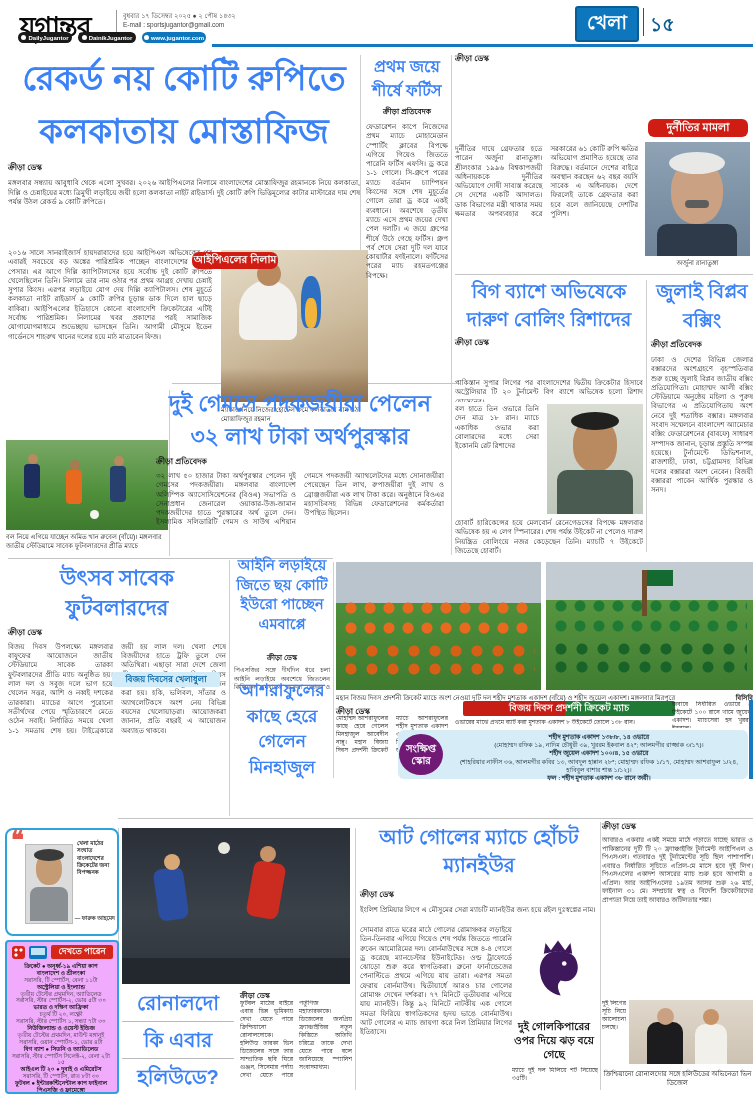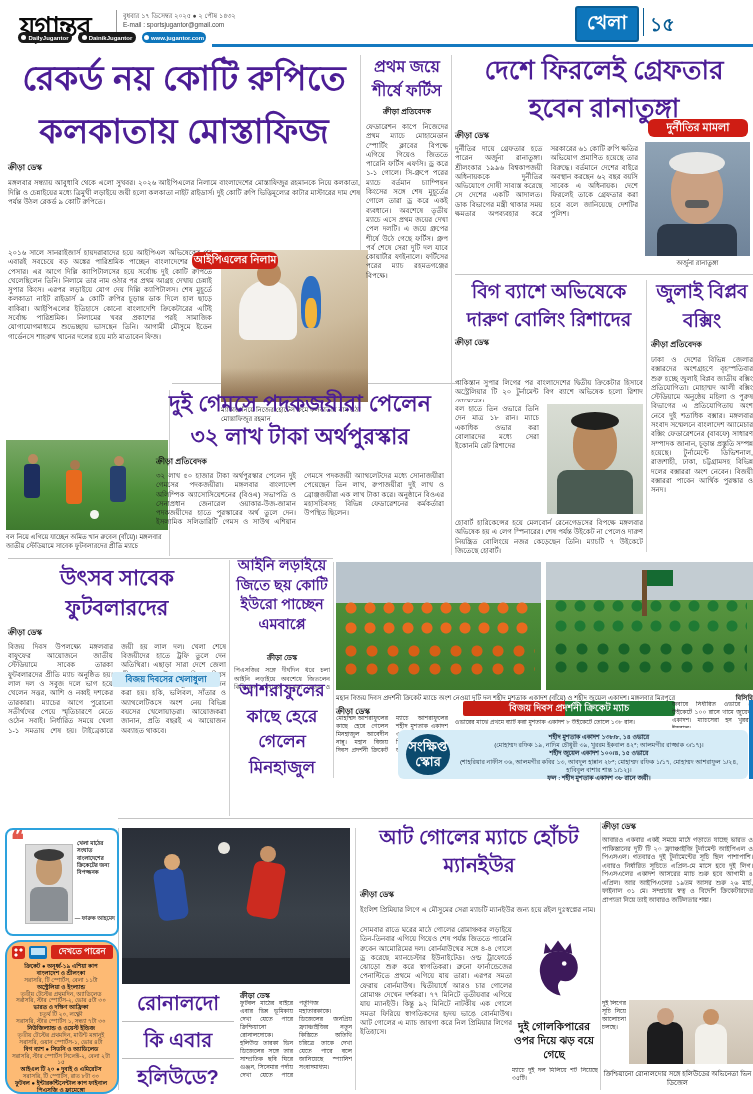--- a/index.html
+++ b/index.html
@@ -1,19 +1,19 @@
 <!DOCTYPE html>
 <html><head>
 <meta charset="utf-8">
 <style>
   html,body{margin:0;padding:0;background:#e8e8e8;}
   .page{position:relative;width:753px;height:1094px;background:#ffffff;overflow:hidden;
         font-family:"Liberation Sans",sans-serif;color:#1a1a1a;padding-left:34px;}
   .abs{position:absolute;}
-  .headline{font-weight:800;color:#4c1d95;text-align:center;line-height:1.45;margin:0;}
+  .headline{font-weight:800;color:#3b82f6;text-align:center;line-height:1.45;margin:0;}
   .byline{font-weight:700;font-size:8px;color:#111;}
   .byline.center{text-align:center;}
   .body{font-size:7px;line-height:1.33;text-align:justify;color:#222;overflow:hidden;}
   .cols2{column-count:2;column-gap:8px;}
   .caption{font-size:6.6px;line-height:1.3;color:#111;}
   .vline{position:absolute;width:1px;background:#cfcfcf;}
   .hline{position:absolute;height:1px;background:#c4c4c4;}
   .badge-red{background:#cf1d14;color:#fff;font-weight:700;text-align:center;border-radius:3px;
              display:flex;align-items:center;justify-content:center;}
   .photo{position:absolute;overflow:hidden;}
@@ -93,21 +93,20 @@
   </div>
   <div class="caption abs" style="left:6px;top:533px;width:162px;">বল নিয়ে এগিয়ে যাচ্ছেন অমিত খান রুবেল (বাঁয়ে)। মঙ্গলবার জাতীয় স্টেডিয়ামে সাবেক ফুটবলারদের প্রীতি ম্যাচে</div>
 
   <section class="abs" style="left:366px;top:55px;width:82px;height:330px;">
     <h2 class="headline" style="font-size:16px;line-height:1.5;margin-bottom:3px;">প্রথম জয়ে শীর্ষে ফর্টিস</h2>
     <div class="byline center" style="font-size:7.5px;">ক্রীড়া প্রতিবেদক</div>
     <div class="body" style="margin-top:4px;height:238px;">ফেডারেশন কাপে নিজেদের প্রথম ম্যাচে মোহামেডান স্পোর্টিং ক্লাবের বিপক্ষে এগিয়ে গিয়েও জিততে পারেনি ফর্টিস এফসি। ড্র করে ১-১ গোলে। সি-গ্রুপে পরের ম্যাচে বর্তমান চ্যাম্পিয়ন কিংসের সঙ্গে শেষ মুহূর্তের গোলে তারা ড্র করে একই ব্যবধানে। অবশেষে তৃতীয় ম্যাচে এসে প্রথম জয়ের দেখা পেল দলটি। এ জয়ে গ্রুপের শীর্ষে উঠে গেছে ফর্টিস। গ্রুপ পর্ব শেষে সেরা দুটি দল যাবে কোয়ার্টার ফাইনালে। ফর্টিসের পরের ম্যাচ রহমতগঞ্জের বিপক্ষে।</div>
   </section>
 
   <section class="abs" style="left:455px;top:52px;width:298px;height:220px;">
-    <h1 class="headline" style="font-size:26px;line-height:1.45;margin-bottom:2px;">দেশে ফিরলেই গ্রেফতার হবেন রানাতুঙ্গা</h1>
     <div class="byline">ক্রীড়া ডেস্ক</div>
     <div class="body cols2" style="position:absolute;left:0;top:92px;width:183px;height:128px;">দুর্নীতির দায়ে গ্রেফতার হতে পারেন অর্জুনা রানাতুঙ্গা। শ্রীলংকার ১৯৯৬ বিশ্বকাপজয়ী অধিনায়ককে দুর্নীতির অভিযোগে দোষী সাব্যস্ত করেছে সে দেশের একটি আদালত। ডাক বিভাগের মন্ত্রী থাকার সময় ক্ষমতার অপব্যবহার করে সরকারের ৬১ কোটি রুপি ক্ষতির অভিযোগ প্রমাণিত হয়েছে তার বিরুদ্ধে। বর্তমানে দেশের বাইরে অবস্থান করছেন ৬২ বছর বয়সি সাবেক এ অধিনায়ক। দেশে ফিরলেই তাকে গ্রেফতার করা হবে বলে জানিয়েছে দেশটির পুলিশ।</div>
   </section>
   <div class="badge-red" style="position:absolute;left:648px;top:119px;width:100px;height:18px;font-size:11px;border-radius:6px;">দুর্নীতির মামলা</div>
   <div class="photo" style="left:645px;top:142px;width:105px;height:114px;background:linear-gradient(180deg,#8fa3b5 0%,#6f8399 100%);">
     <div class="abs" style="left:26px;top:18px;width:52px;height:64px;border-radius:46%;background:#caa183;"></div>
     <div class="abs" style="left:24px;top:10px;width:56px;height:22px;border-radius:50%;background:#e8e8e6;"></div>
     <div class="abs" style="left:40px;top:58px;width:24px;height:8px;border-radius:4px;background:#5d5d5d;"></div>
     <div class="abs" style="left:12px;top:82px;width:80px;height:32px;border-radius:10px 10px 0 0;background:#2e3a4a;"></div>
   </div>
@@ -169,22 +168,22 @@
 
   <div class="byline abs" style="left:336px;top:705px;">ক্রীড়া ডেস্ক</div>
   <div class="body cols2 abs" style="left:336px;top:715px;width:112px;height:62px;font-size:6px;">মোহাম্মদ আশরাফুলের কাছে হেরে গেলেন মিনহাজুল আবেদীন নান্নু। মহান বিজয় দিবস প্রদর্শনী ক্রিকেট ম্যাচে আশরাফুলের শহীদ মুশতাক একাদশ ৩৮ রানে হারিয়েছে মিনহাজুলের শহীদ জুয়েল একাদশকে।</div>
   <div class="abs" style="left:455px;top:701px;width:212px;height:15px;border-radius:2px;
        background:linear-gradient(90deg,#c61d14 0%,#c61d14 48%,#1e7a34 48%,#1e7a34 100%);
        display:flex;align-items:center;justify-content:center;color:#fff;font-size:9.5px;font-weight:700;margin-left:8px;">বিজয় দিবস প্রদর্শনী ক্রিকেট ম্যাচ</div>
   <div class="body abs" style="left:455px;top:719px;width:212px;height:9px;font-size:6px;">ওভারের মাঝে প্রথমে ব্যাট করা মুশতাক একাদশ ৮ উইকেটে তোলে ১৩৮ রান।</div>
   <div class="body abs" style="left:672px;top:701px;width:80px;height:27px;font-size:6px;">জবাবে নির্ধারিত ওভারে ৪ উইকেটে ১০০ রানে থামে জুয়েল একাদশ। ম্যাচসেরা হন খুররম ইকবাল।</div>
 
   <div class="abs" style="left:398px;top:730px;width:350px;height:49px;background:#d6ecf7;border-radius:6px;">
-    <div class="abs" style="left:8px;top:4px;width:44px;height:41px;border-radius:50%;background:#0c4a6e;color:#fff;
-         display:flex;align-items:center;justify-content:center;text-align:center;font-size:13px;font-weight:700;line-height:1.15;">সংক্ষিপ্ত স্কোর</div>
+    <div class="abs" style="left:1px;top:4px;width:44px;height:41px;border-radius:50%;background:#701a75;color:#fff;
+         display:flex;align-items:center;justify-content:center;text-align:center;font-size:10px;font-weight:700;line-height:1.15;">সংক্ষিপ্ত স্কোর</div>
     <div class="abs" style="left:60px;top:3px;width:282px;">
       <div class="score-line bold">শহীদ মুশতাক একাদশ ১৩৮/৮, ১৪ ওভারে</div>
       <div class="score-line">(মোহাম্মদ রফিক ১৯, নাদিম চৌধুরী ৩৯, খুররম ইকবাল ৪২*; আলমগীর রাজ্জাক ৩/১৭)।</div>
       <div class="score-line bold">শহীদ জুয়েল একাদশ ১০০/৪, ১৫ ওভারে</div>
       <div class="score-line">(শাহরিয়ার নাফীস ৩৬, আলমগীর কবির ১৩, আবদুল হান্নান ২৮*; মোহাম্মদ রফিক ১/১৭, মোহাম্মদ আশরাফুল ১/২৪, হাবিবুল বাশার শান্ত ১/১২)।</div>
       <div class="score-line bold">ফল : শহীদ মুশতাক একাদশ ৩৮ রানে জয়ী।</div>
     </div>
   </div>
   <div class="abs" style="left:749px;top:700px;width:4px;height:79px;background:#1479c0;"></div>
 
@@ -192,21 +191,21 @@
     <div class="abs" style="left:4px;top:-4px;font-size:24px;color:#e2574c;font-weight:800;">❝</div>
     <div class="photo" style="left:18px;top:14px;width:46px;height:78px;background:#dcdcdc;border:1px solid #bbb;">
       <div class="abs" style="left:10px;top:8px;width:26px;height:32px;border-radius:46%;background:#c49b72;"></div>
       <div class="abs" style="left:8px;top:4px;width:30px;height:12px;border-radius:50%;background:#3a3a3a;"></div>
       <div class="abs" style="left:4px;top:42px;width:38px;height:34px;border-radius:8px 8px 0 0;background:#8a8f94;"></div>
     </div>
     <div class="abs" style="left:70px;top:10px;width:36px;font-size:5.6px;line-height:1.3;font-weight:700;color:#222;">খেলা মাঠের সংঘাত বাংলাদেশের ক্রিকেটের জন্য বিপজ্জনক</div>
     <div class="abs" style="left:64px;top:84px;width:44px;font-size:5.6px;font-weight:700;color:#333;text-align:right;">— ফারুক আহমেদ</div>
   </div>
 
-  <div class="abs" style="left:5px;top:940px;width:110px;height:150px;border:2px solid #2da2dd;border-radius:16px;background:#fdba74;overflow:hidden;">
+  <div class="abs" style="left:5px;top:940px;width:110px;height:150px;border:2px solid #2da2dd;border-radius:4px;background:#f0abfc;overflow:hidden;">
     <div class="abs" style="left:5px;top:4px;width:13px;height:13px;background:#d42619;border-radius:3px;
          background-image:radial-gradient(circle at 4px 4px,#fff 1.2px,transparent 2px),radial-gradient(circle at 9px 4px,#fff 1.2px,transparent 2px),radial-gradient(circle at 4px 9px,#fff 1.2px,transparent 2px);"></div>
     <div class="abs" style="left:22px;top:4px;width:18px;height:13px;background:#0e76bc;border-radius:2px;">
       <div class="abs" style="left:2px;top:2px;width:14px;height:7px;background:#bfe3f7;"></div>
     </div>
     <div class="abs" style="left:44px;top:3px;width:62px;height:14px;background:#d42619;color:#fff;font-size:8.5px;font-weight:700;
          display:flex;align-items:center;justify-content:center;border-radius:2px;">দেখতে পারেন</div>
     <div class="abs" style="left:3px;top:21px;width:102px;">
       <div class="tv-line bold">ক্রিকেট ● অনূর্ধ্ব-১৯ এশিয়া কাপ</div>
       <div class="tv-line bold">বাংলাদেশ ও শ্রীলংকা</div>

